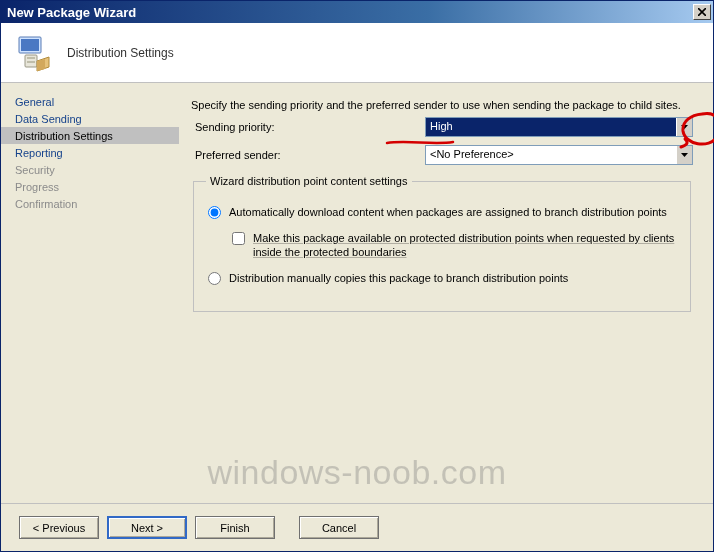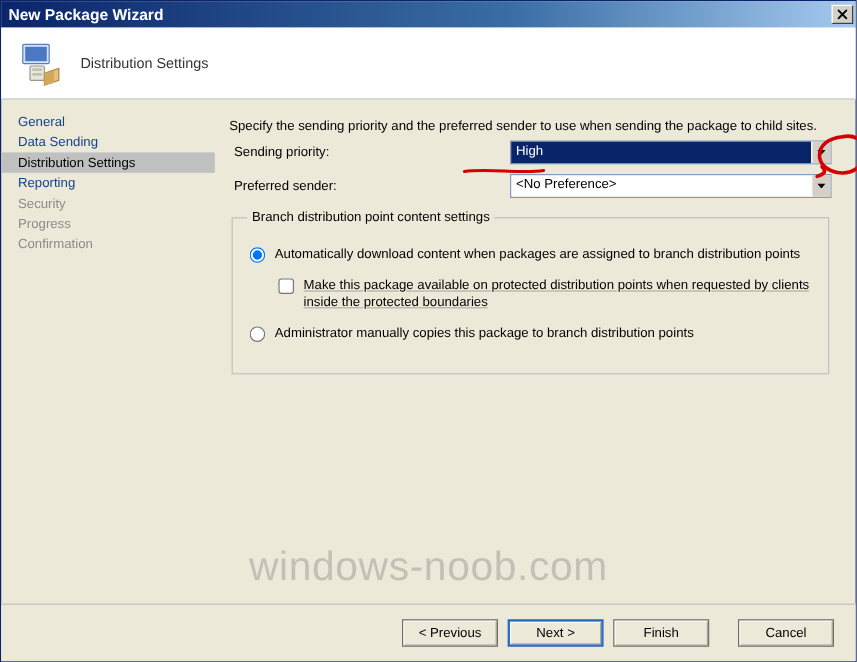--- a/index.html
+++ b/index.html
@@ -144,21 +144,20 @@
   .check-row .lbl2 { text-decoration: underline; text-decoration-color: rgba(0,0,0,0.25); }
   .radio-row label, .check-row label {
     font-size: 11px;
     line-height: 14px;
   }
   .footer {
     height: 48px;
     border-top: 1px solid #c0c0c0;
     display: flex;
     align-items: center;
-    justify-content: flex-end;
     padding: 0 18px;
     gap: 8px;
     background: #ece9d8;
   }
   .btn {
     min-width: 80px; height: 23px;
     background: #ece9d8;
     border: 1px solid #707070;
     box-shadow: inset 1px 1px 0 #fff, inset -1px -1px 0 #aca899;
     font-size: 11px;
@@ -248,35 +247,35 @@
           <div class="sel-text">&lt;No Preference&gt;</div>
           <div class="sel-btn">
             <svg width="7" height="4" viewBox="0 0 7 4">
                 <path d="M0 0 L7 0 L3.5 4 Z" fill="#000"></path>
               </svg>
           </div>
         </div>
       </div>
 
       <fieldset class="group">
-        <legend>Branch distribution point content settings</legend>
+        <legend>Wizard distribution point content settings</legend>
 
         <div class="radio-row">
           <input type="radio" name="bd" checked="" style="">
           <label>Automatically download content when packages are assigned to branch distribution points</label>
         </div>
 
         <div class="check-row">
           <input type="checkbox" style="">
           <label class="lbl2">Make this package available on protected distribution points when requested by clients inside the protected boundaries</label>
         </div>
 
         <div class="radio-row">
           <input type="radio" name="bd" style="">
-          <label>Administrator manually copies this package to branch distribution points</label>
+          <label>Distribution manually copies this package to branch distribution points</label>
         </div>
       </fieldset>
 
       <div class="annot" style="top:26px; right:-14px;">
         <svg width="50" height="40" viewBox="0 0 50 40">
           <path d="M25 5 C40 2, 48 14, 40 28 C32 40, 8 36, 6 22 C5 12, 14 6, 25 5" fill="none" stroke="#d40000" stroke-width="3" stroke-linecap="round"></path>
           <path d="M8 30 C 12 34, 10 36, 4 38" fill="none" stroke="#d40000" stroke-width="3" stroke-linecap="round"></path>
         </svg>
       </div>
 

